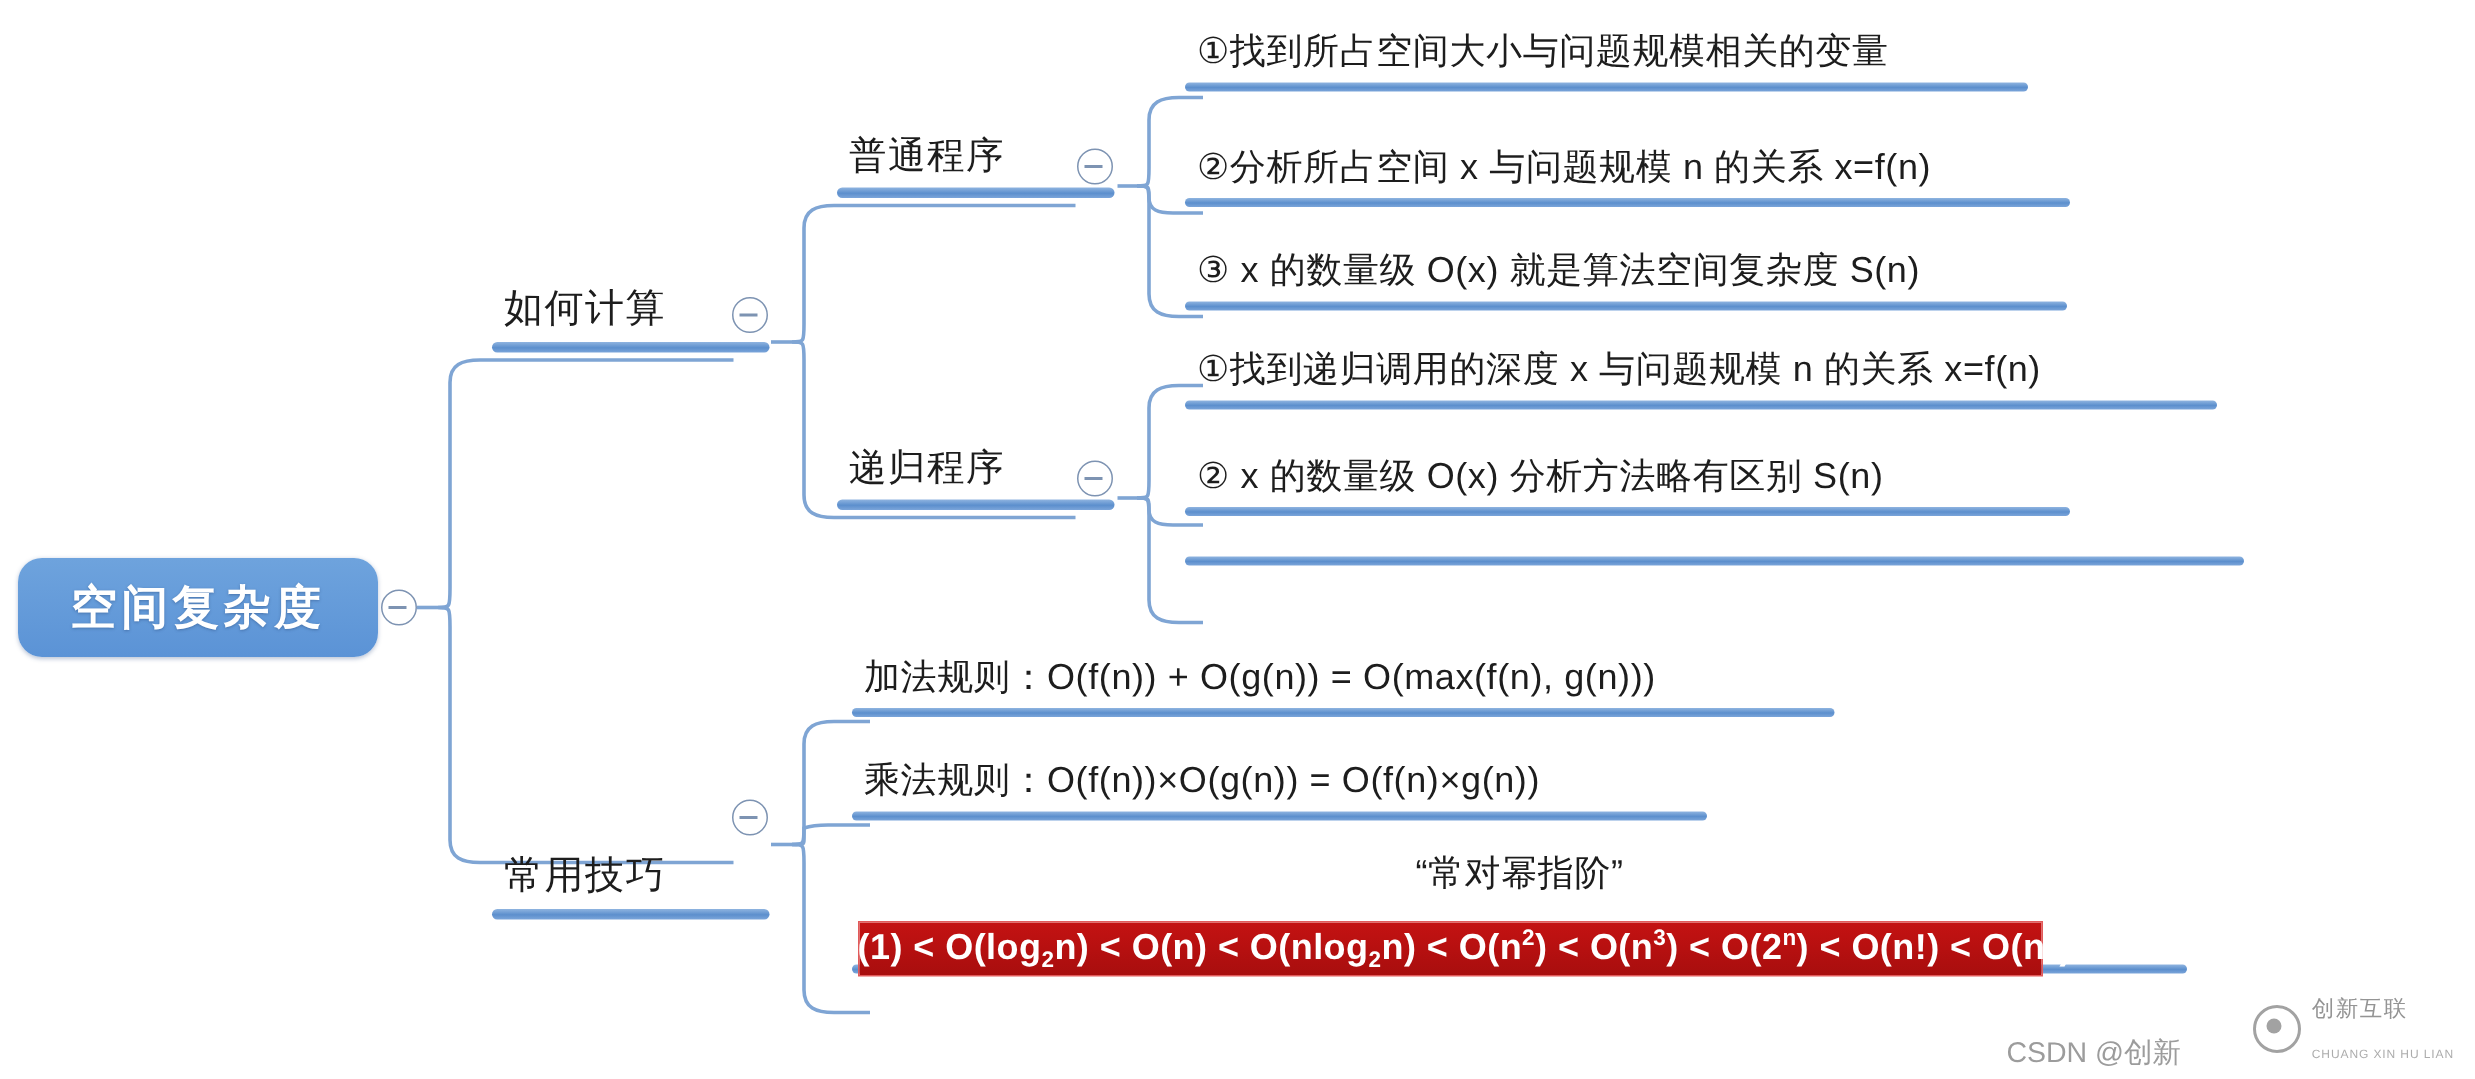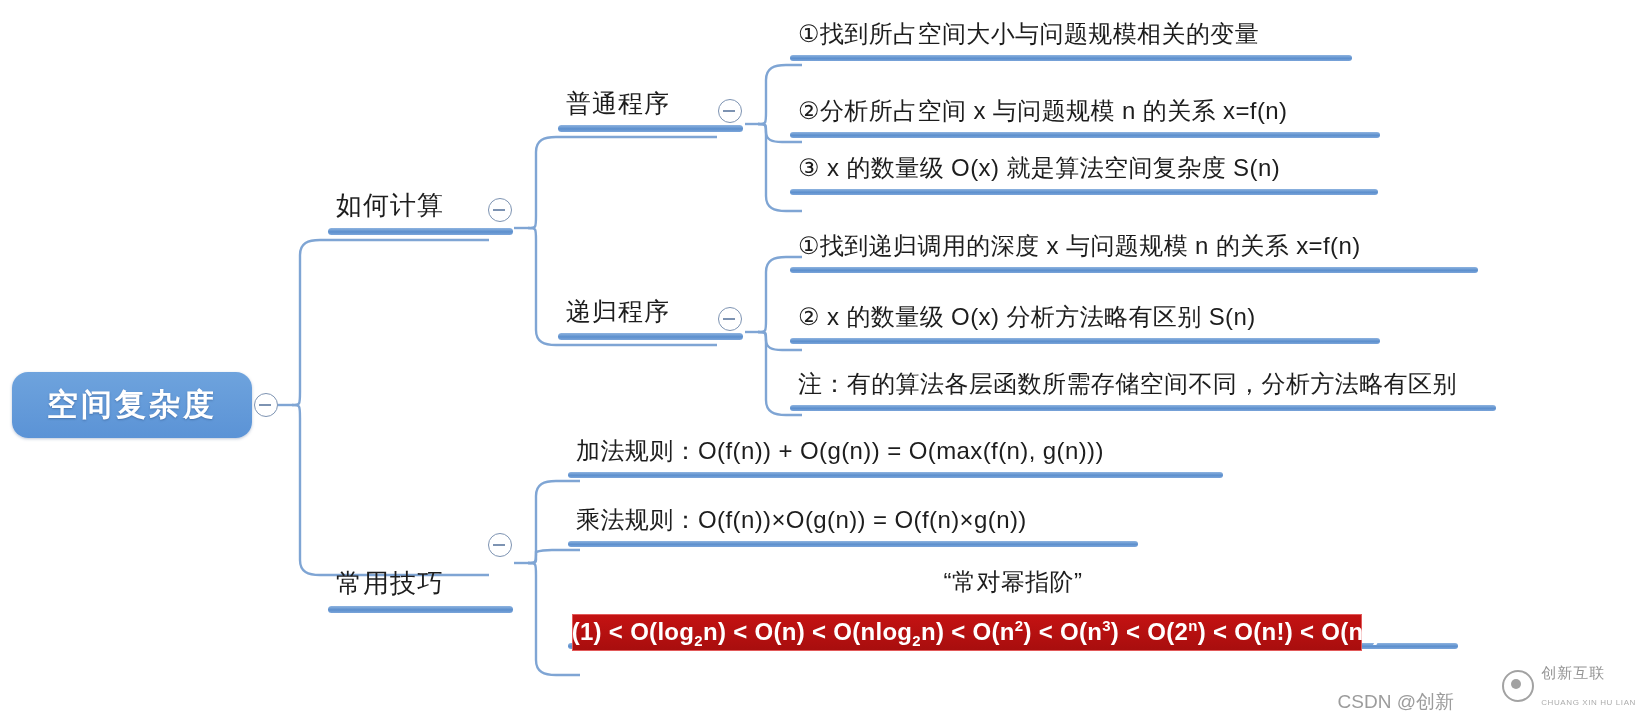--- a/index.html
+++ b/index.html
@@ -234,37 +234,36 @@
   <div class="branch leaf" style="left:790px; top:18px; width:562px;">
     <div class="txt">①找到所占空间大小与问题规模相关的变量</div>
     <div class="bar"></div>
   </div>
 
   <div class="branch leaf" style="left:790px; top:95px; width:590px;">
     <div class="txt">②分析所占空间 x 与问题规模 n 的关系 x=f(n)</div>
     <div class="bar"></div>
   </div>
 
-  <div class="branch leaf" style="left:790px; top:152px; width:588px;justify-content:space-between;">
+  <div class="branch leaf" style="left:790px; top:164px; width:588px;justify-content:space-between;">
     <div class="txt">③ x 的数量级 O(x) 就是算法空间复杂度 S(n)</div>
     <div class="bar"></div>
   </div>
 
   <div class="branch leaf" style="left:790px; top:230px; width:688px;">
     <div class="txt">①找到递归调用的深度 x 与问题规模 n 的关系 x=f(n)</div>
     <div class="bar"></div>
   </div>
 
   <div class="branch leaf" style="left:790px; top:301px; width:590px;">
     <div class="txt">② x 的数量级 O(x) 分析方法略有区别 S(n)</div>
     <div class="bar"></div>
   </div>
 
   <div class="branch leaf" style="left:790px; top:368px; width:706px;">
-    <div class="txt">注：有的算法各层函数所需存储空间不同，分析方法略有区别</div>
     <div class="bar"></div>
   </div>
 
   <div class="branch leaf" style="left:568px; top:435px; width:655px;">
     <div class="txt">加法规则：O(f(n)) + O(g(n)) = O(max(f(n), g(n)))</div>
     <div class="bar"></div>
   </div>
 
   <div class="branch leaf" style="left:568px; top:566px; width:890px;">
     <div class="txt" style="text-align:center;">“常对幂指阶”</div>

